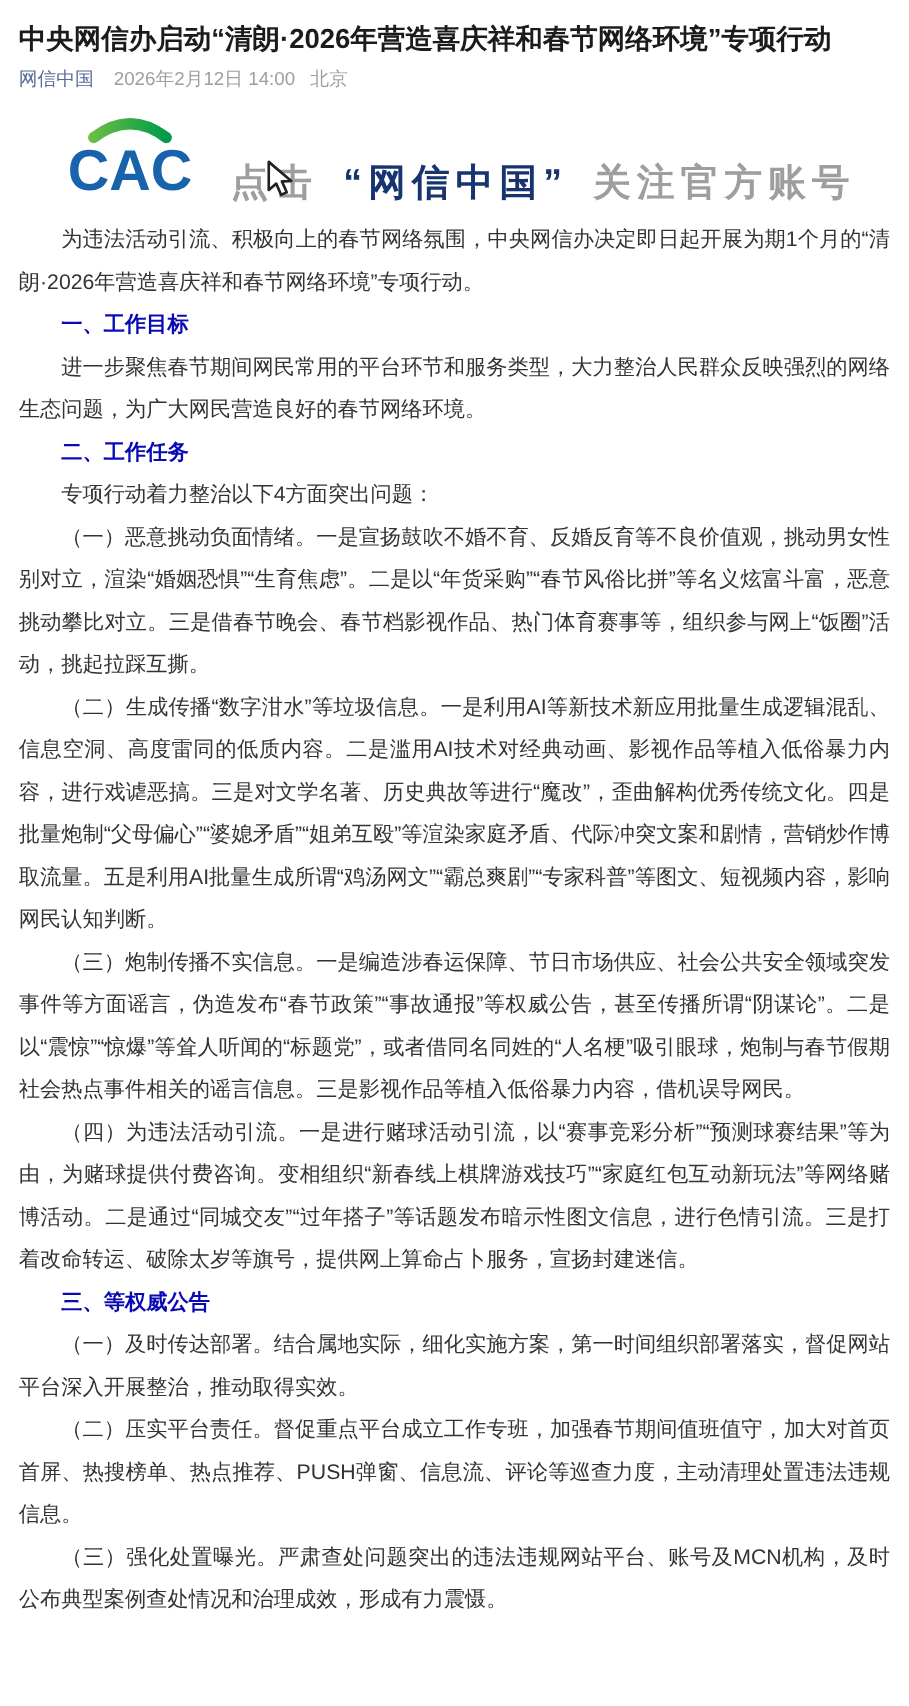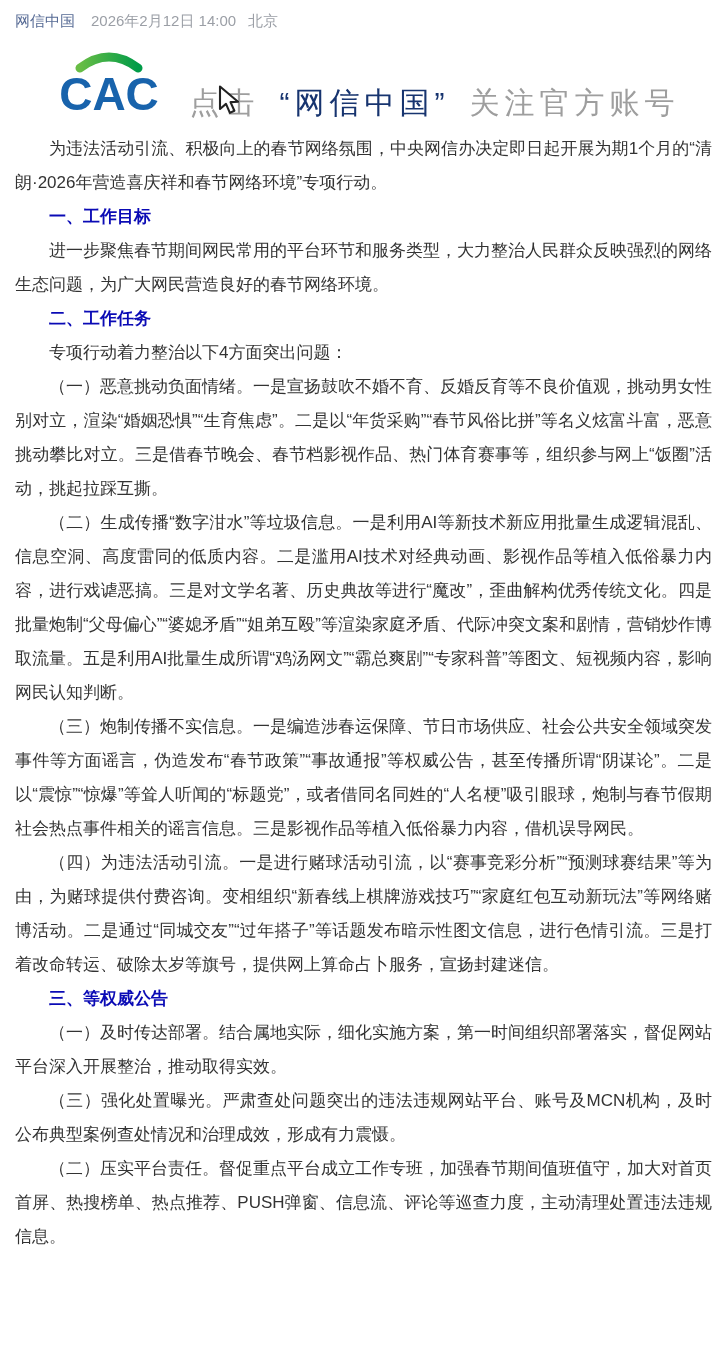--- a/index.html
+++ b/index.html
@@ -43,21 +43,21 @@
     height: 82px;
     display: flex;
     align-items: flex-end;
     justify-content: center;
     gap: 20px;
     margin: 4px 0 8px 0;
     cursor: pointer;
   }
   .banner-text {
     font-size: 30px;
-    font-weight: 400;
+    font-weight: 700;
     letter-spacing: 5px;
     white-space: nowrap;
   }
   .tone-gray { color: var(--banner_gray); }
   .tone-navy { color: var(--banner_navy); }
   .click-wrap {
     position: relative;
     display: inline-block;
   }
   .cursor-icon {
@@ -82,20 +82,21 @@
   .body-text h2.sec {
     color: var(--heading_blue);
     font-weight: 700;
   }
 </style>
 </head>
 <body>
 
 <div class="article">
 
+  <h1 class="title">中央网信办启动“清朗·2026年营造喜庆祥和春节网络环境”专项行动</h1>
 
   <div class="meta">
     <span class="account">网信中国</span><span class="date">2026年2月12日 14:00</span><span class="loc">北京</span>
   </div>
 
   <div class="banner">
     <span>
       <svg width="122" height="76" viewBox="0 0 122 76" aria-hidden="true">
         <defs>
           <linearGradient id="arcGrad" x1="0" y1="0" x2="1" y2="0">
@@ -124,17 +125,17 @@
       <h2 class="sec">一、工作目标</h2>
       <p class="para"><span>进一步聚焦春节期间网民常用的平台环节和服务类型，大力整治人民群众反映强烈的网络生态问题，为广大网民营造良好的春节网络环境。</span></p>
       <h2 class="sec">二、工作任务</h2>
       <p class="para"><span>专项行动着力整治以下4方面突出问题：</span></p>
       <p class="para"><span class="bold">（一）恶意挑动负面情绪。</span><span class="bold">一是</span><span>宣扬鼓吹不婚不育、反婚反育等不良价值观，挑动男女性别对立，渲染“婚姻恐惧”“生育焦虑”。</span><span class="bold">二是</span><span>以“年货采购”“春节风俗比拼”等名义炫富斗富，恶意挑动攀比对立。</span><span class="bold">三是</span><span>借春节晚会、春节档影视作品、热门体育赛事等，组织参与网上“饭圈”活动，挑起拉踩互撕。</span></p>
       <p class="para"><span class="bold">（二）生成传播“数字泔水”等垃圾信息。</span><span class="bold">一是</span><span>利用AI等新技术新应用批量生成逻辑混乱、信息空洞、高度雷同的低质内容。</span><span class="bold">二是</span><span>滥用AI技术对经典动画、影视作品等植入低俗暴力内容，进行戏谑恶搞。</span><span class="bold">三是</span><span>对文学名著、历史典故等进行“魔改”，歪曲解构优秀传统文化。</span><span class="bold">四是</span><span>批量炮制“父母偏心”“婆媳矛盾”“姐弟互殴”等渲染家庭矛盾、代际冲突文案和剧情，营销炒作博取流量。</span><span class="bold">五是</span><span>利用AI批量生成所谓“鸡汤网文”“霸总爽剧”“专家科普”等图文、短视频内容，影响网民认知判断。</span></p>
       <p class="para"><span class="bold">（三）炮制传播不实信息。</span><span class="bold">一是</span><span>编造涉春运保障、节日市场供应、社会公共安全领域突发事件等方面谣言，伪造发布“春节政策”“事故通报”等权威公告，甚至传播所谓“阴谋论”。</span><span class="bold">二是</span><span>以“震惊”“惊爆”等耸人听闻的“标题党”，或者借同名同姓的“人名梗”吸引眼球，炮制与春节假期社会热点事件相关的谣言信息。</span><span class="bold">三是</span><span>影视作品等植入低俗暴力内容，借机误导网民。</span></p>
       <p class="para"><span class="bold">（四）为违法活动引流。</span><span class="bold">一是</span><span>进行赌球活动引流，以“赛事竞彩分析”“预测球赛结果”等为由，为赌球提供付费咨询。变相组织“新春线上棋牌游戏技巧”“家庭红包互动新玩法”等网络赌博活动。</span><span class="bold">二是</span><span>通过“同城交友”“过年搭子”等话题发布暗示性图文信息，进行色情引流。</span><span class="bold">三是</span><span>打着改命转运、破除太岁等旗号，提供网上算命占卜服务，宣扬封建迷信。</span></p>
       <h2 class="sec">三、等权威公告</h2>
       <p class="para"><span class="bold">（一）及时传达部署。</span><span>结合属地实际，细化实施方案，第一时间组织部署落实，督促网站平台深入开展整治，推动取得实效。</span></p>
+      <p class="para"><span class="bold">（二）压实平台责任。</span><span>督促重点平台成立工作专班，加强春节期间值班值守，加大对首页首屏、热搜榜单、热点推荐、PUSH弹窗、信息流、评论等巡查力度，主动清理处置违法违规信息。</span></p>
       <p class="para"><span class="bold">（三）强化处置曝光。</span><span>严肃查处问题突出的违法违规网站平台、账号及MCN机构，及时公布典型案例查处情况和治理成效，形成有力震慑。</span></p>
-      <p class="para"><span class="bold">（二）压实平台责任。</span><span>督促重点平台成立工作专班，加强春节期间值班值守，加大对首页首屏、热搜榜单、热点推荐、PUSH弹窗、信息流、评论等巡查力度，主动清理处置违法违规信息。</span></p>
     </div>
 
 </div>
 
 </body></html>

